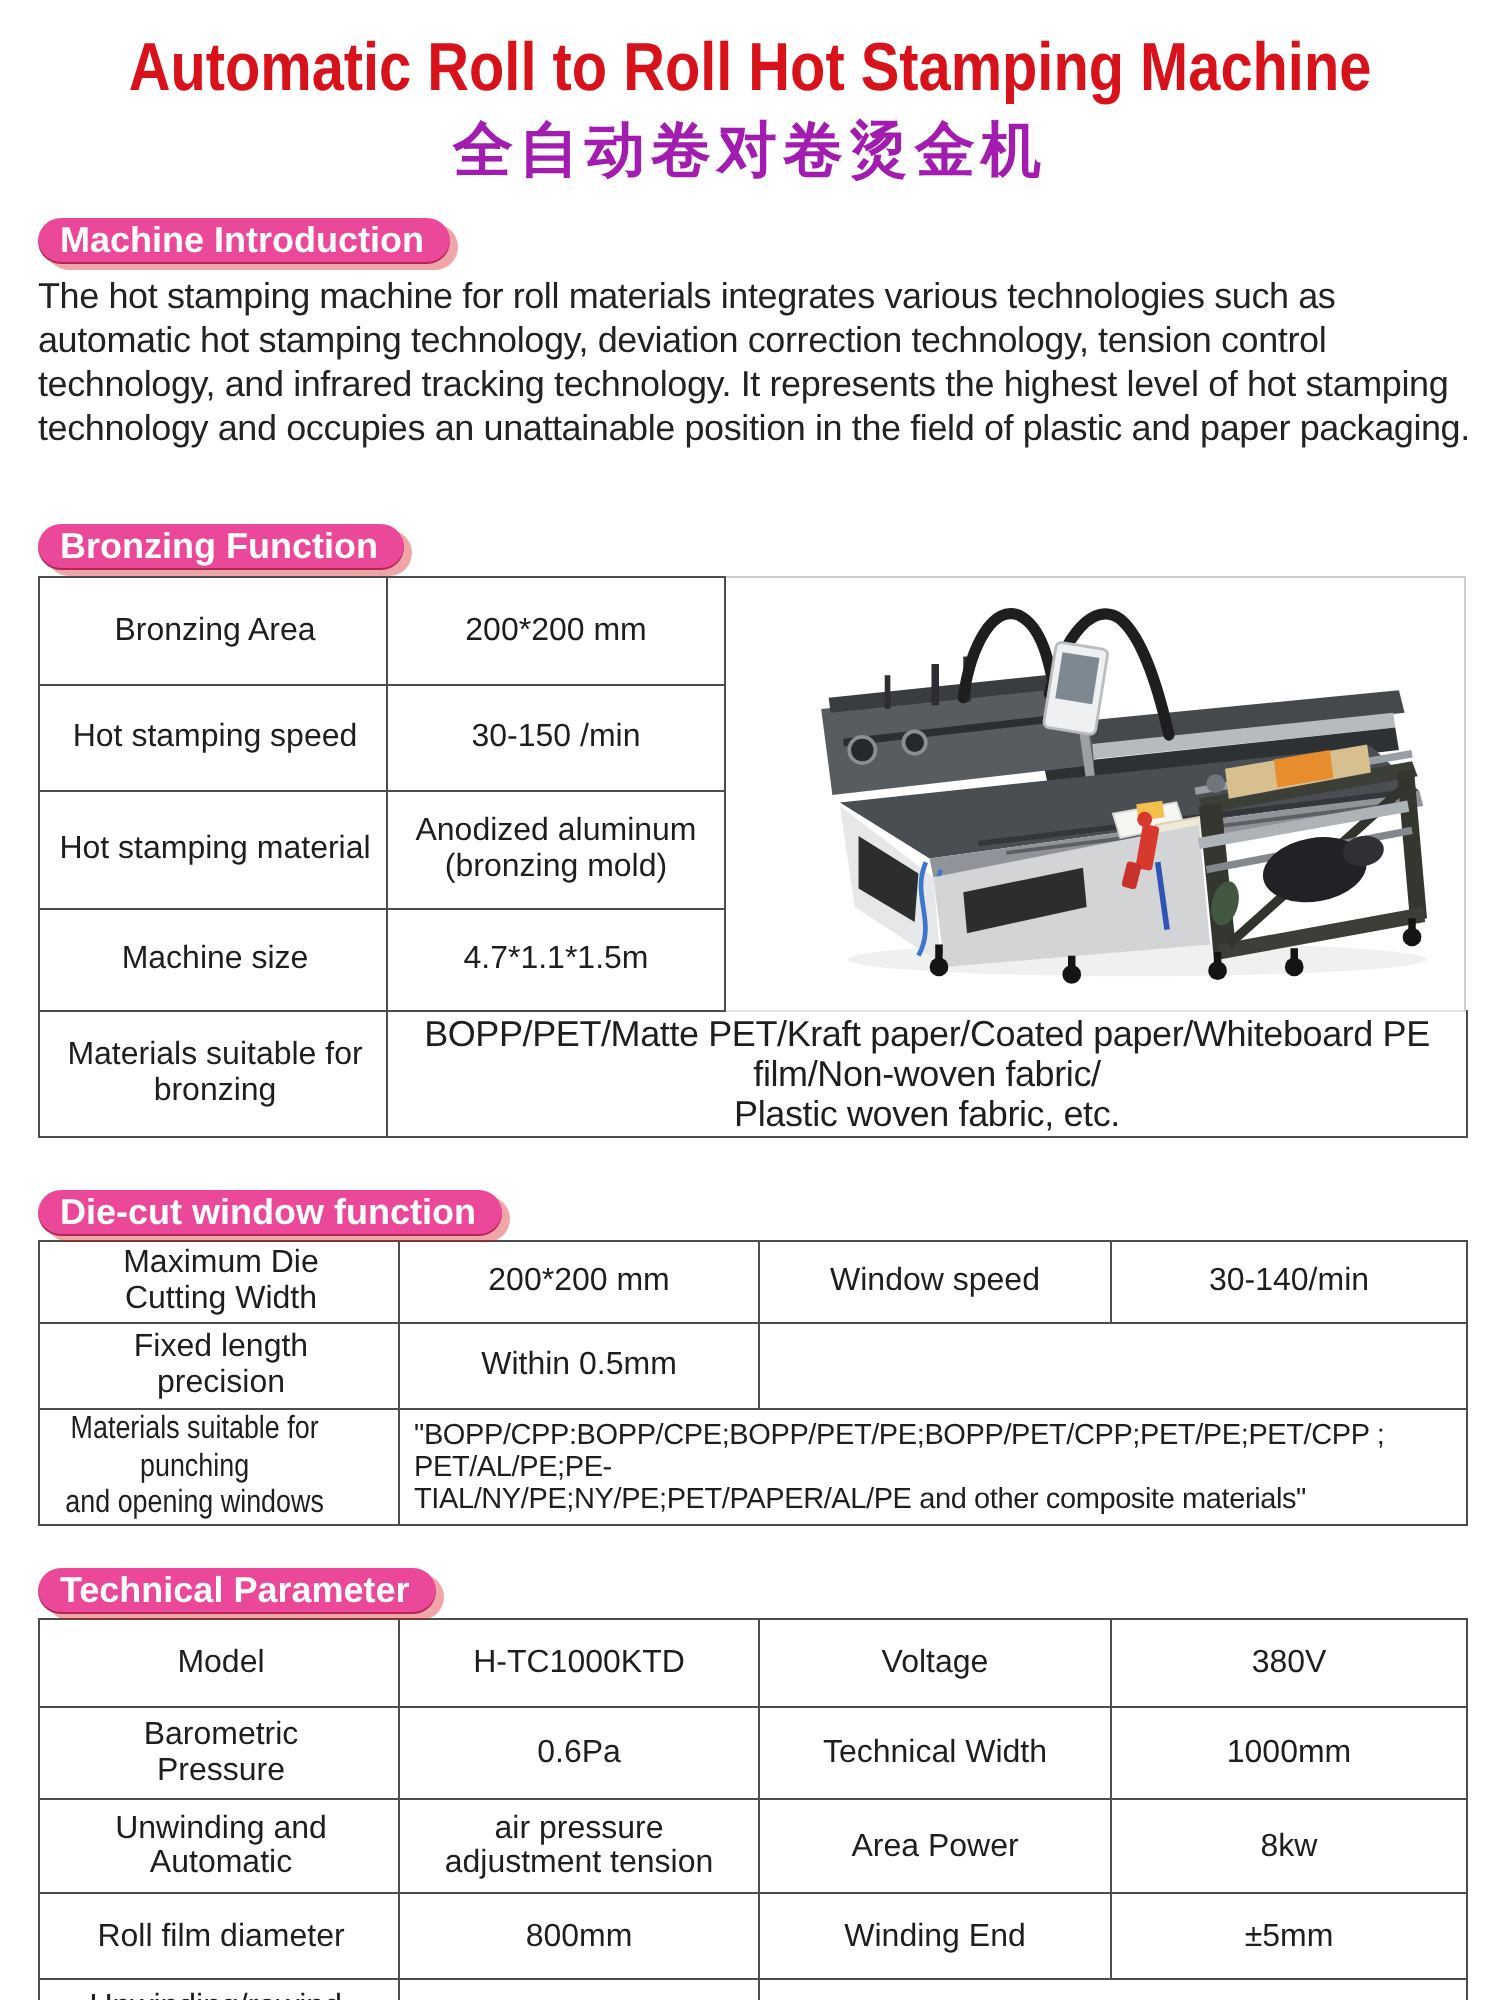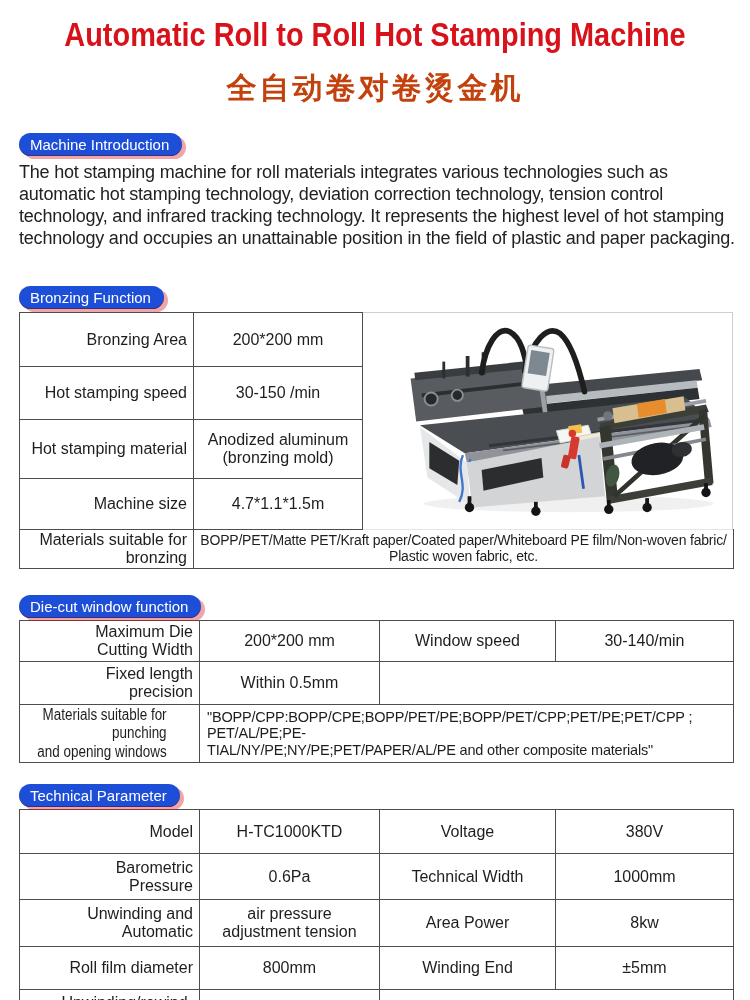--- a/index.html
+++ b/index.html
@@ -7,59 +7,59 @@
     width:750px;height:1000px;background:#ffffff;
     font-family:"Liberation Sans", sans-serif;color:#1e1e1e;
     overflow:hidden;
   }
   .title-en{
     margin:14px 0 0;text-align:center;color:#d8121a;
     font-size:34px;font-weight:bold;line-height:40px;
     transform:scaleX(0.85);transform-origin:50% 50%;white-space:nowrap;
   }
   .title-zh{
-    margin:16px;text-align:center;color:#c2410c;
+    margin:4px;text-align:center;color:#a21caf;
     font-size:30px;font-weight:bold;line-height:36px;letter-spacing:3px;
   }
   .pill{
-    display:inline-block;margin-left:19px;background:#1d4ed8;color:#ffffff;
-    font-size:15px;font-weight:normal;line-height:17px;padding:3px 13px 3px 11px;
+    display:inline-block;margin-left:19px;background:#ec4899;color:#ffffff;
+    font-size:18px;font-weight:bold;line-height:17px;padding:3px 13px 3px 11px;
     border-radius:12px;
     box-shadow:4px 3px 0 rgba(216,18,26,0.38), inset 0 -1px 0 rgba(110,0,0,0.45);
   }
   .pill-intro{margin-top:11px;}
   .pill-bronzing{margin-top:37px;}
   .pill-diecut{margin-top:26px;}
   .pill-technical{margin-top:21px;}
   .intro-text{
     margin:5px 15px 0 19px;width:716px;
     font-size:18px;line-height:22px;letter-spacing:-0.2px;color:#222;
     white-space:pre-line;
   }
   
   table{border-collapse:collapse;table-layout:fixed;}
   td{
     border:1px solid #4d4d4d;font-size:16px;line-height:1.12;
     padding:1px 6px;white-space:pre-line;overflow:hidden;
   }
-  .lbl{text-align:right;padding-left:8px;}
+  .lbl{text-align:center;padding-left:8px;}
   .val{text-align:center;}
   .bronzing-wrap{display:flex;align-items:stretch;margin:3px 0 0 19px;width:714px;}
   .bronze-left{width:343px;border:1.5px solid #3f3f3f;}
   .bronze-left col.c1{width:174px;}
   .bronze-left col.c2{width:169px;}
   .photo-box{
     width:371px;box-sizing:border-box;background:#ffffff;
     border-top:1px solid #cfcfcf;border-right:1px solid #cfcfcf;border-bottom:1px solid #e4e4e4;
   }
   .photo-box svg{display:block;width:100%;height:100%;}
   .materials-table{width:714px;margin:-1px 0 0 19px;border:1.5px solid #3f3f3f;}
   .materials-table col.c1{width:174px;}
   .materials-table col.c2{width:540px;}
-  .materials-table .val{font-size:14px;letter-spacing:-0.2px;}
+  .materials-table .val{font-size:18px;letter-spacing:-0.2px;}
   .grid4{width:714px;margin:2px 0 0 19px;border:1.5px solid #3f3f3f;}
   .grid4 col.c1{width:180px;}
   .grid4 col.c2{width:180px;}
   .grid4 col.c3{width:176px;}
   .grid4 col.c4{width:178px;}
   .diecut-table{margin-top:2px;}
   .small-lbl{font-size:16px;line-height:1.15;}
   .small-lbl .squeeze{display:inline-block;transform:scaleX(0.84);transform-origin:0 50%;white-space:pre-line;}
   .long-val{font-size:14.5px;letter-spacing:-0.2px;text-align:left;padding-left:7px;}
 </style>

